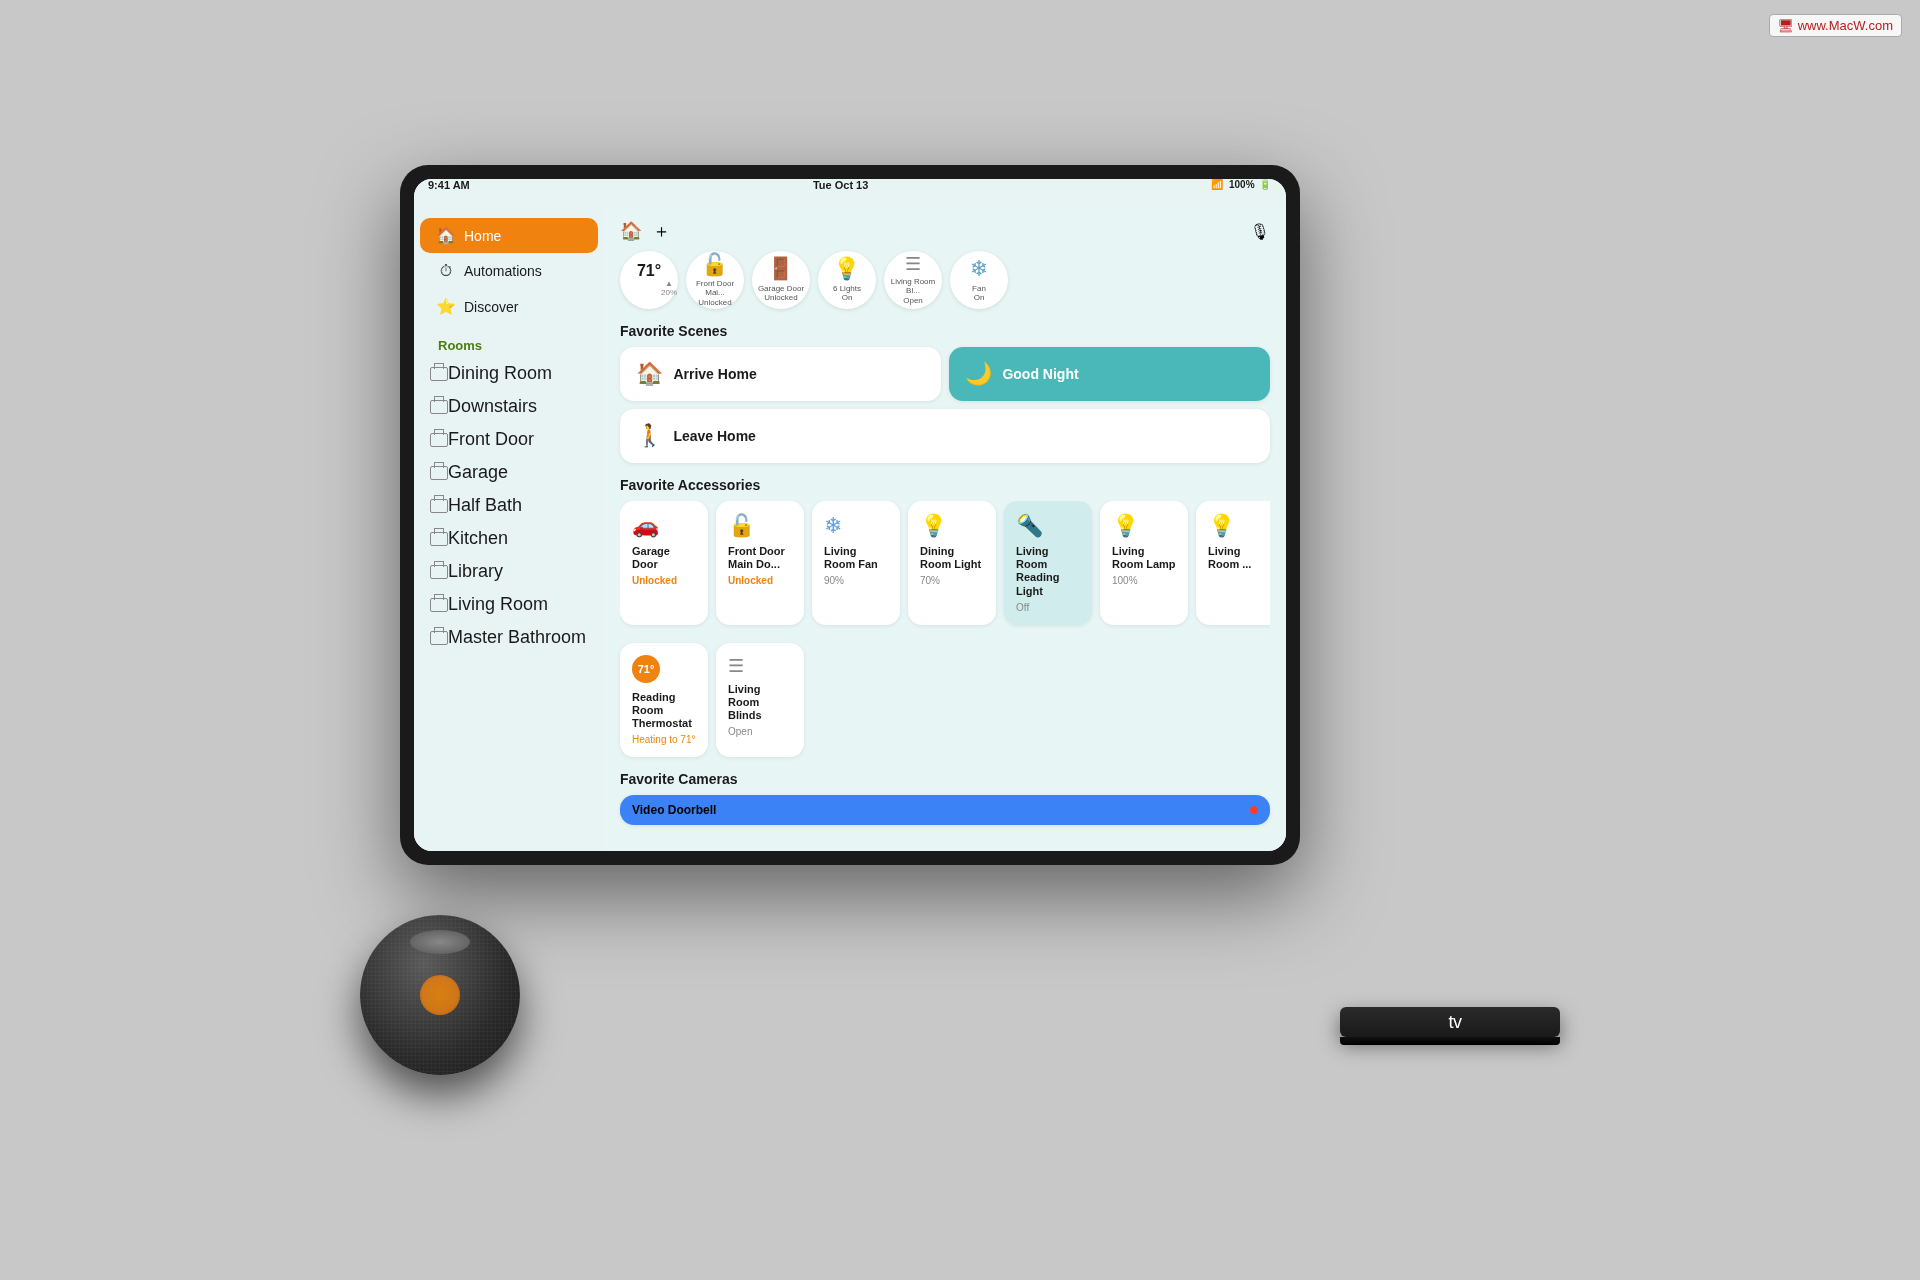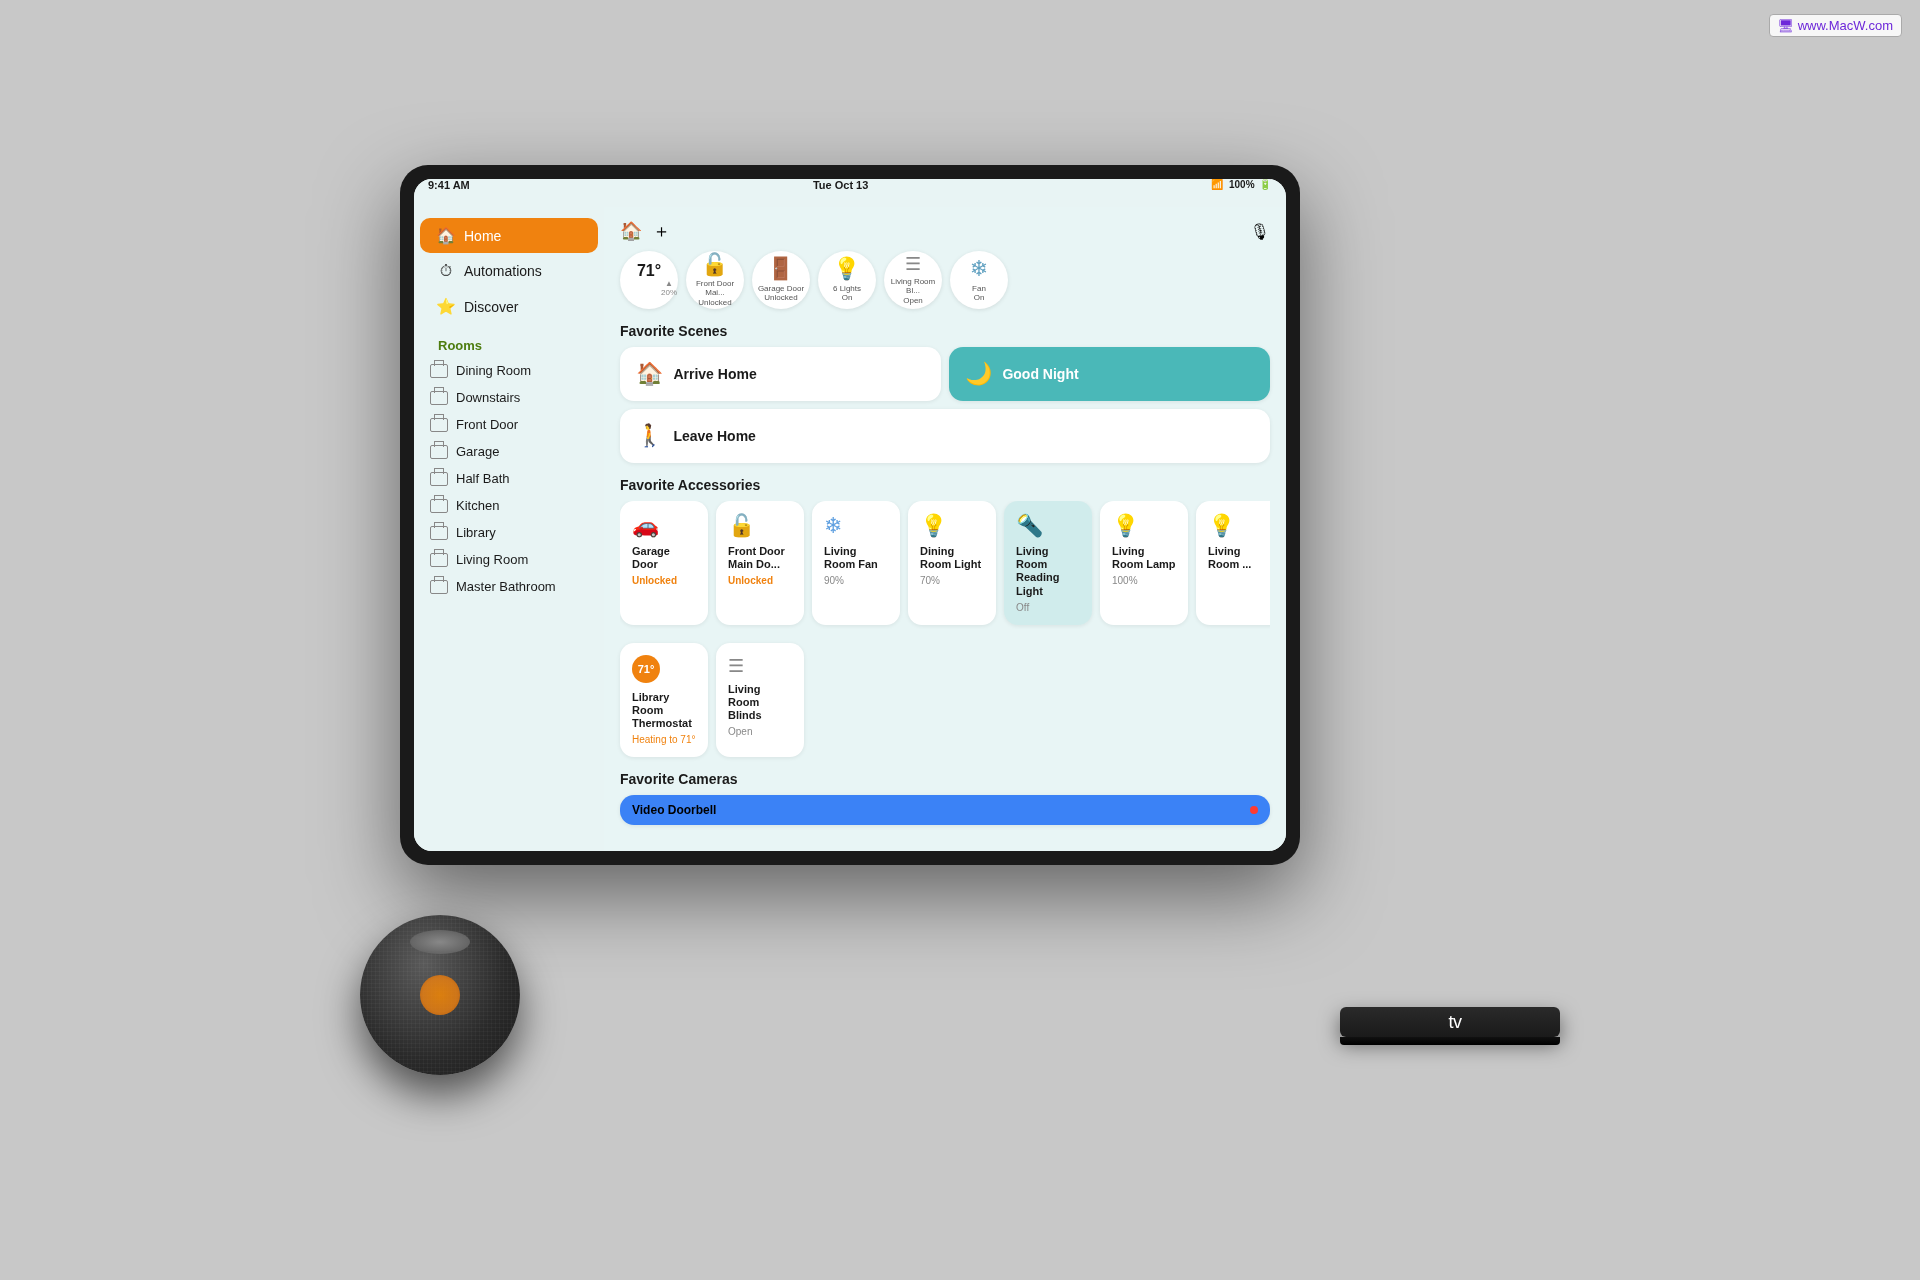--- a/index.html
+++ b/index.html
@@ -18,21 +18,21 @@
     
     .watermark {
       position: absolute;
       top: 14px;
       right: 18px;
       background: rgba(255,255,255,0.85);
       border: 1px solid #aaa;
       border-radius: 4px;
       padding: 3px 8px;
       font-size: 13px;
-      color: #6d28d9;
+      color: #b91c1c;
       z-index: 100;
     }
 
     
     .scene {
       position: relative;
       width: 1400px;
       height: 1050px;
       display: flex;
       align-items: center;
@@ -131,23 +131,22 @@
     .section-title {
       font-size: 13px;
       font-weight: 600;
       color: #4d7c0f;
       padding: 6px 24px 4px;
     }
 
     .room-item {
       display: flex;
       align-items: center;
-      gap: 8px;
       padding: 6px 16px;
-      font-size: 13px;
+      font-size: 18px;
       color: #1a1a1a;
       cursor: pointer;
     }
     .room-icon {
       width: 18px;
       height: 14px;
       border: 1.5px solid #888;
       border-radius: 2px;
       position: relative;
       flex-shrink: 0;
@@ -637,21 +636,21 @@
             <div class="accessory-card">
               <div class="accessory-icon" style="color:#888;">💡</div>
               <div class="accessory-name">Living Room ...</div>
               <div class="accessory-status"></div>
             </div>
           </div>
 
           <div class="accessories-row2">
             <div class="accessory-card" style="min-width:88px;">
               <div class="thermostat-badge">71°</div>
-              <div class="accessory-name">Library Room Thermostat</div>
+              <div class="accessory-name">Reading Room Thermostat</div>
               <div class="accessory-status" style="color:#f0820f;">Heating to 71°</div>
             </div>
             <div class="accessory-card" style="min-width:88px;">
               <div class="accessory-icon" style="color:#888;font-size:18px;">☰</div>
               <div class="accessory-name">Living Room Blinds</div>
               <div class="accessory-status">Open</div>
             </div>
           </div>
 
           <div class="section-header">Favorite Cameras</div>

